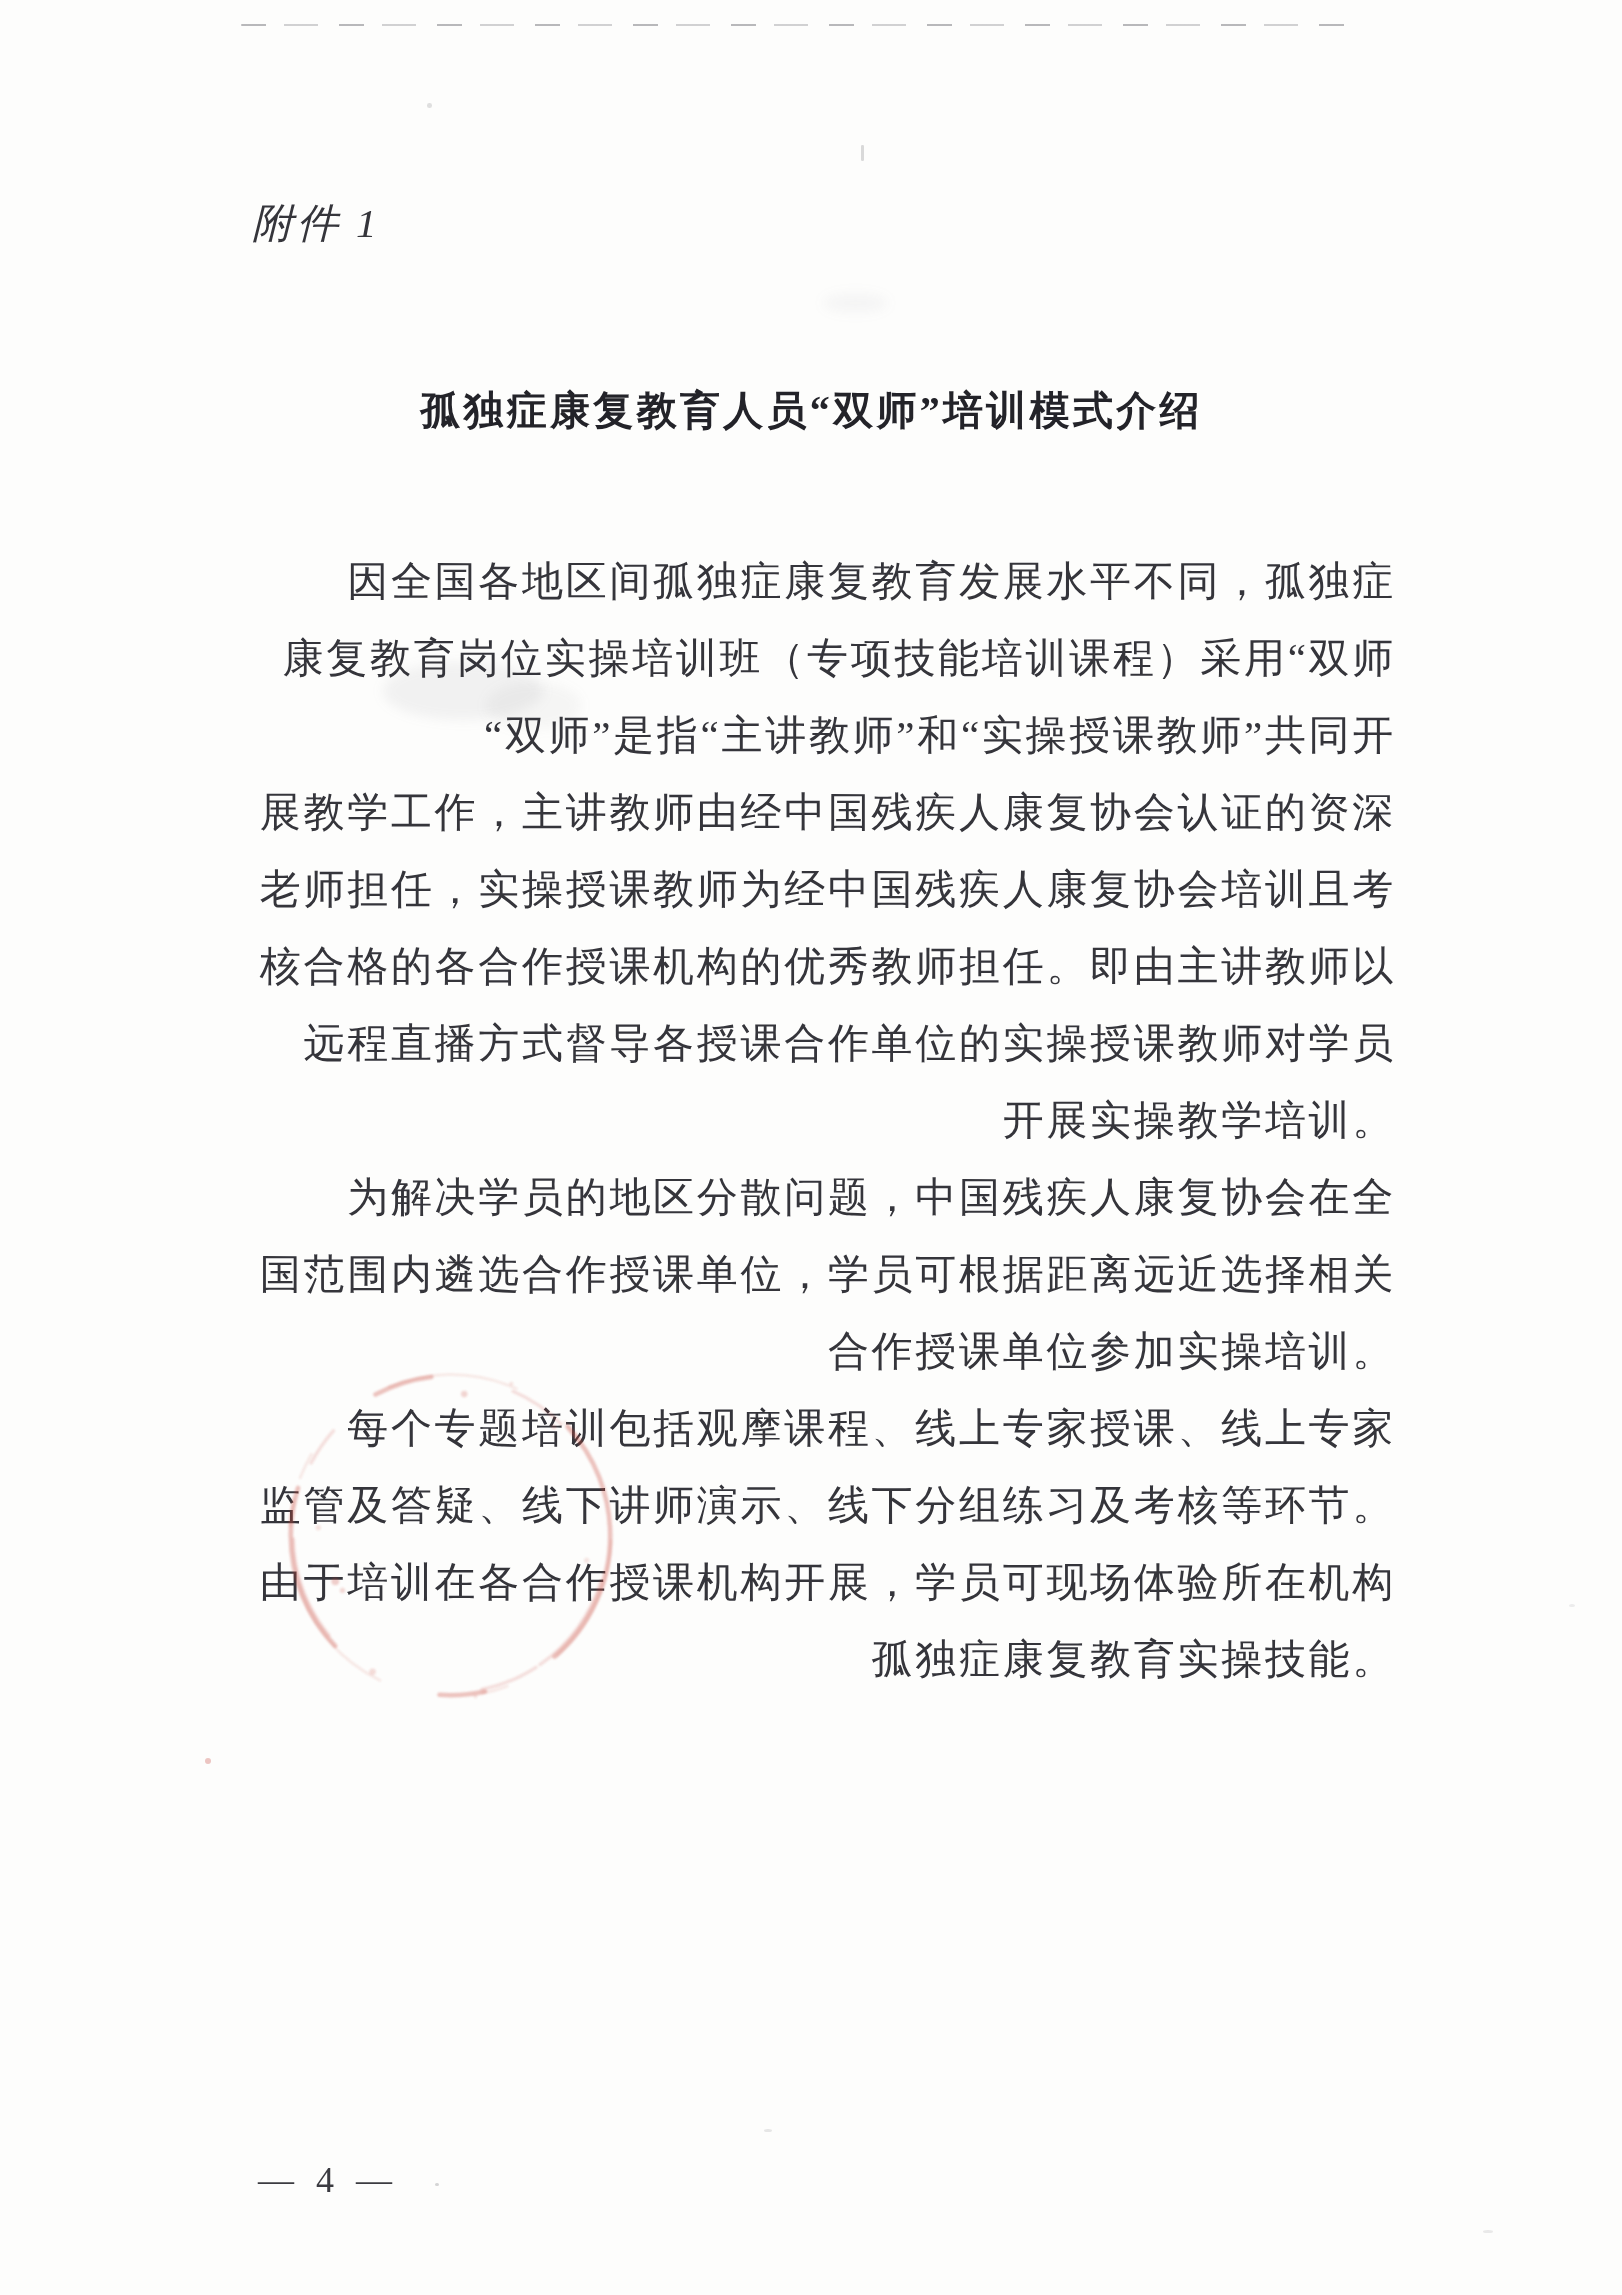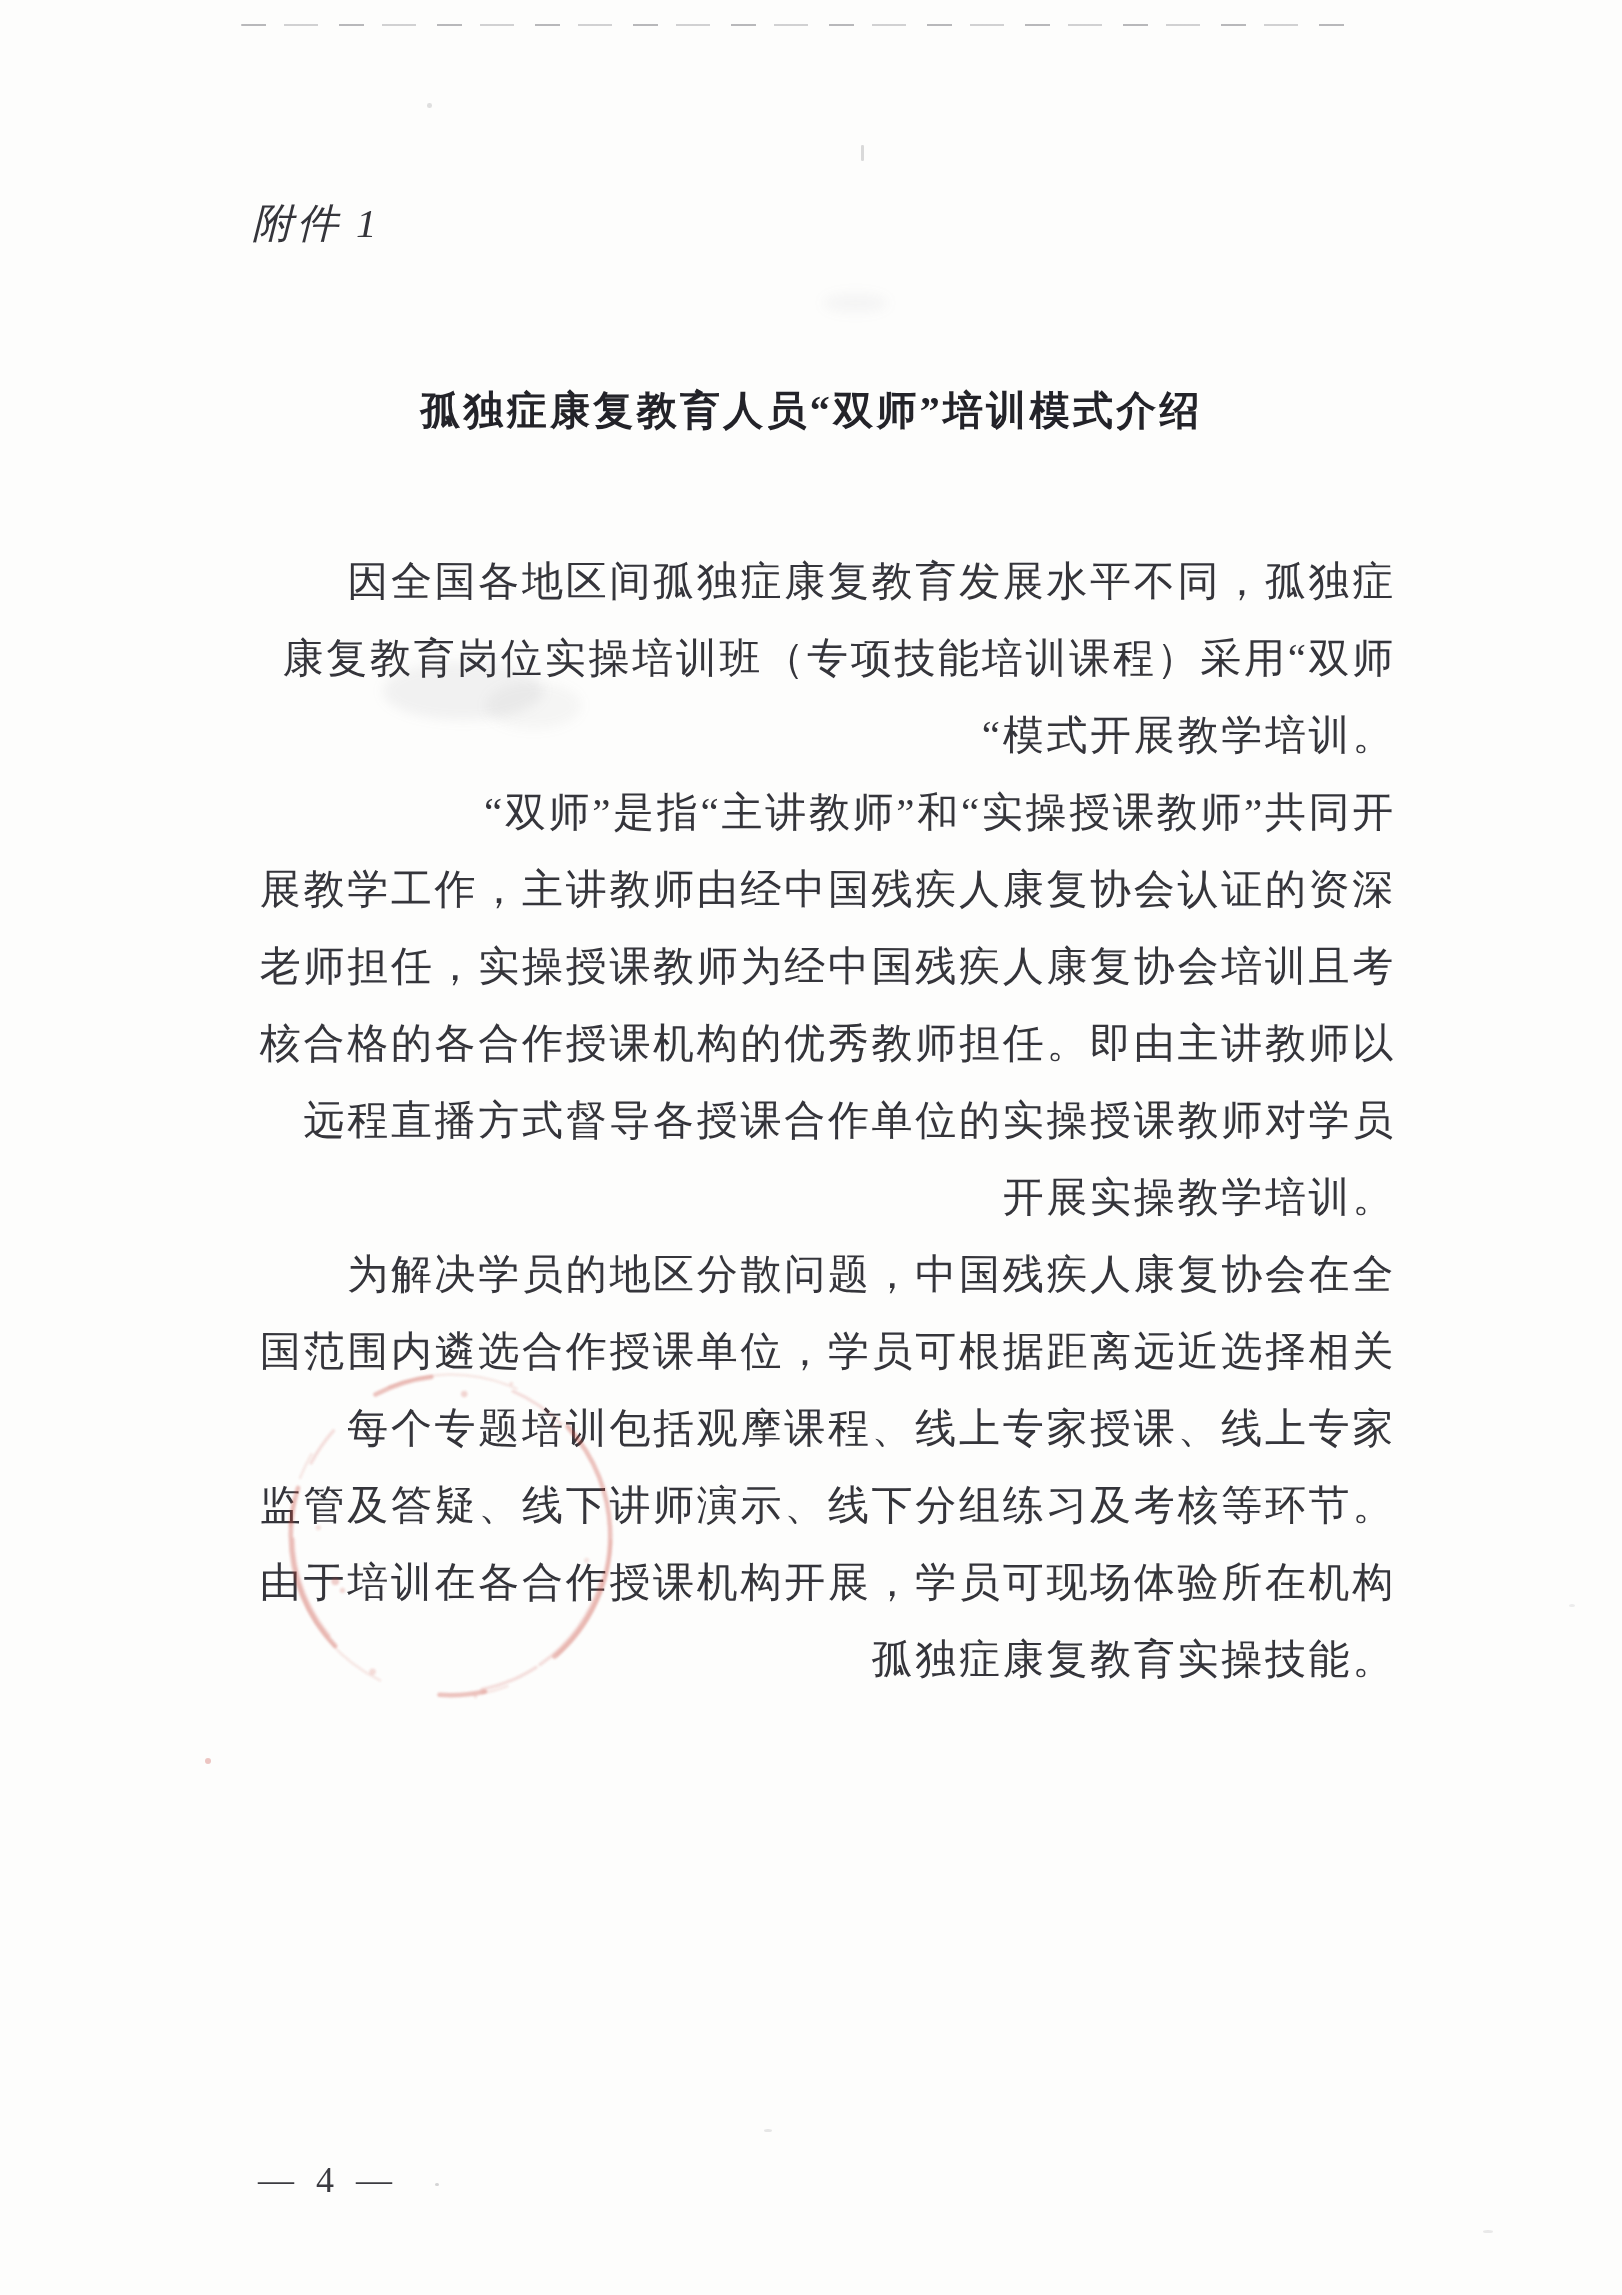--- a/index.html
+++ b/index.html
@@ -86,29 +86,29 @@
   <div class="smudge sm-b"></div>
   <div class="smudge sm-c"></div>
 
   <div class="attachment">附件 1</div>
 
   <h1 class="doc-title">孤独症康复教育人员“双师”培训模式介绍</h1>
 
   <div class="body-block">
       <div class="body-line">　　因全国各地区间孤独症康复教育发展水平不同，孤独症</div>
       <div class="body-line">康复教育岗位实操培训班（专项技能培训课程）采用“双师</div>
-      <div class="body-line">“模式开展教学培训。</div>
       <div class="body-line">　　“双师”是指“主讲教师”和“实操授课教师”共同开</div>
       <div class="body-line">展教学工作，主讲教师由经中国残疾人康复协会认证的资深</div>
       <div class="body-line">老师担任，实操授课教师为经中国残疾人康复协会培训且考</div>
       <div class="body-line">核合格的各合作授课机构的优秀教师担任。即由主讲教师以</div>
       <div class="body-line">远程直播方式督导各授课合作单位的实操授课教师对学员</div>
       <div class="body-line">开展实操教学培训。</div>
       <div class="body-line">　　为解决学员的地区分散问题，中国残疾人康复协会在全</div>
       <div class="body-line">国范围内遴选合作授课单位，学员可根据距离远近选择相关</div>
+      <div class="body-line">合作授课单位参加实操培训。</div>
       <div class="body-line">　　每个专题培训包括观摩课程、线上专家授课、线上专家</div>
       <div class="body-line">监管及答疑、线下讲师演示、线下分组练习及考核等环节。</div>
       <div class="body-line">由于培训在各合作授课机构开展，学员可现场体验所在机构</div>
       <div class="body-line">孤独症康复教育实操技能。</div>
     </div>
 
   <svg class="seal" viewBox="0 0 524 524" xmlns="http://www.w3.org/2000/svg">
     <g fill="none" stroke="#c7473a" stroke-linecap="round">
       <circle cx="262" cy="262" r="244" stroke-width="7" opacity="0.38" stroke-dasharray="210 120 70 180 260 190 90 230"></circle>
       <circle cx="262" cy="262" r="240" stroke-width="5" opacity="0.20" stroke-dasharray="90 260 160 120 60 300" transform="rotate(57 262 262)"></circle>

